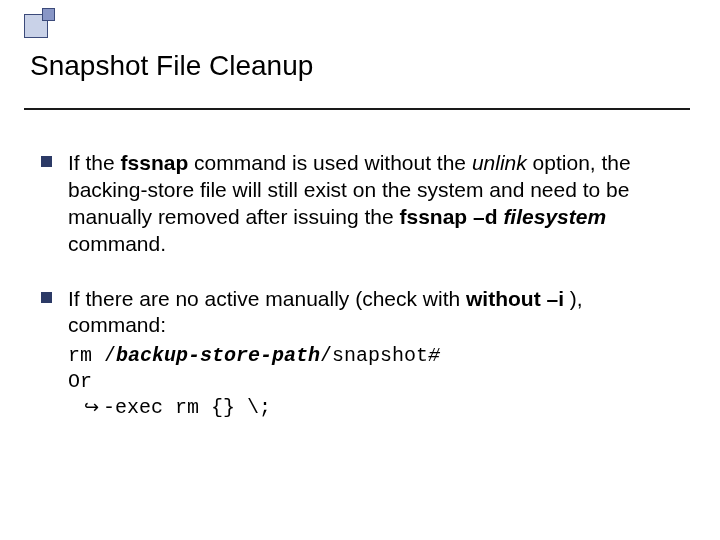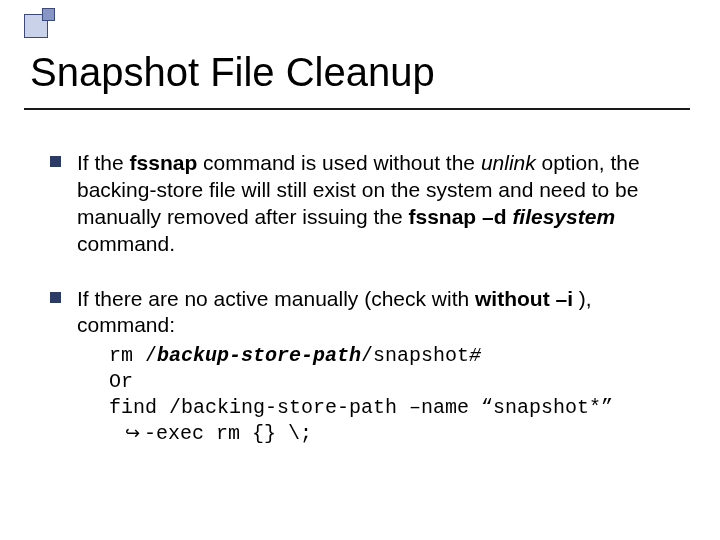--- a/index.html
+++ b/index.html
@@ -4,31 +4,31 @@
 <style>
   * { margin: 0; padding: 0; box-sizing: border-box; }
   html, body { width: 720px; height: 540px; background: #ffffff; font-family: Arial, Helvetica, sans-serif; color: #000; }
   .slide { position: relative; width: 720px; height: 540px; }
   
   .deco { position: absolute; left: 24px; top: 8px; }
   .deco .sq { position: absolute; border: 1px solid #3b4a7a; }
   .deco .sq.big { width: 24px; height: 24px; background: #c9d2e8; left: 0; top: 6px; }
   .deco .sq.small { width: 13px; height: 13px; background: #8896c6; left: 18px; top: 0; }
   
-  .title { position: absolute; left: 30px; top: 50px; font-size: 40px; font-weight: 400; letter-spacing: 0; }
+  .title { position: absolute; left: 30px; top: 50px; font-size: 28px; font-weight: 400; letter-spacing: 0; }
   .hr { position: absolute; left: 24px; right: 30px; top: 108px; height: 0; border-top: 2px solid #1a1a1a; }
   
-  .body { position: absolute; left: 50px; right: 42px; top: 150px; font-size: 21px; line-height: 1.28; }
+  .body { position: absolute; left: 41px; right: 42px; top: 150px; font-size: 21px; line-height: 1.28; }
   .item { display: flex; align-items: flex-start; margin-bottom: 28px; }
   .bullet-sq { flex: 0 0 auto; width: 11px; height: 11px; background: #2c3a66; margin-top: 6px; margin-right: 16px; }
   .item-text { flex: 1 1 auto; }
   .b { font-weight: 700; }
   .i { font-style: italic; }
   .bi { font-weight: 700; font-style: italic; }
-  .code { font-family: "Courier New", Courier, monospace; font-size: 20px; line-height: 1.3; display: block; margin-left: 32px; }
+  .code { font-family: "Courier New", Courier, monospace; font-size: 20px; line-height: 1.3; display: block; }
   .sub { margin-left: 0; margin-top: 4px; }
   .arrow-line { display: flex; align-items: baseline; }
   .arrow-glyph { font-family: "Segoe UI Symbol", "Arial Unicode MS", sans-serif; font-size: 18px; margin: 0 4px 0 16px; }
 </style>
 </head>
 <body>
 <div class="slide">
 
   <div class="deco">
     <div class="sq big"></div>
@@ -59,21 +59,20 @@
       <div class="item-text">
         <span>If there are no active manually (check with </span>
         <span class="b">without –i</span>
         <span>), command:</span>
 
         <div class="sub">
           <span class="code">
             <span>rm /</span><span class="bi">backup-store-path</span><span>/snapshot</span><span class="i">#</span>
           </span>
           <span class="code">Or</span>
-          <span class="code">find /backing-store-path –name “snapshot*”</span>
           <span class="code arrow-line">
             <span class="arrow-glyph">↪</span>
               <span>-exec rm {} \;</span>
           </span>
         </div>
       </div>
     </div>
 
   </div>
 </div>

